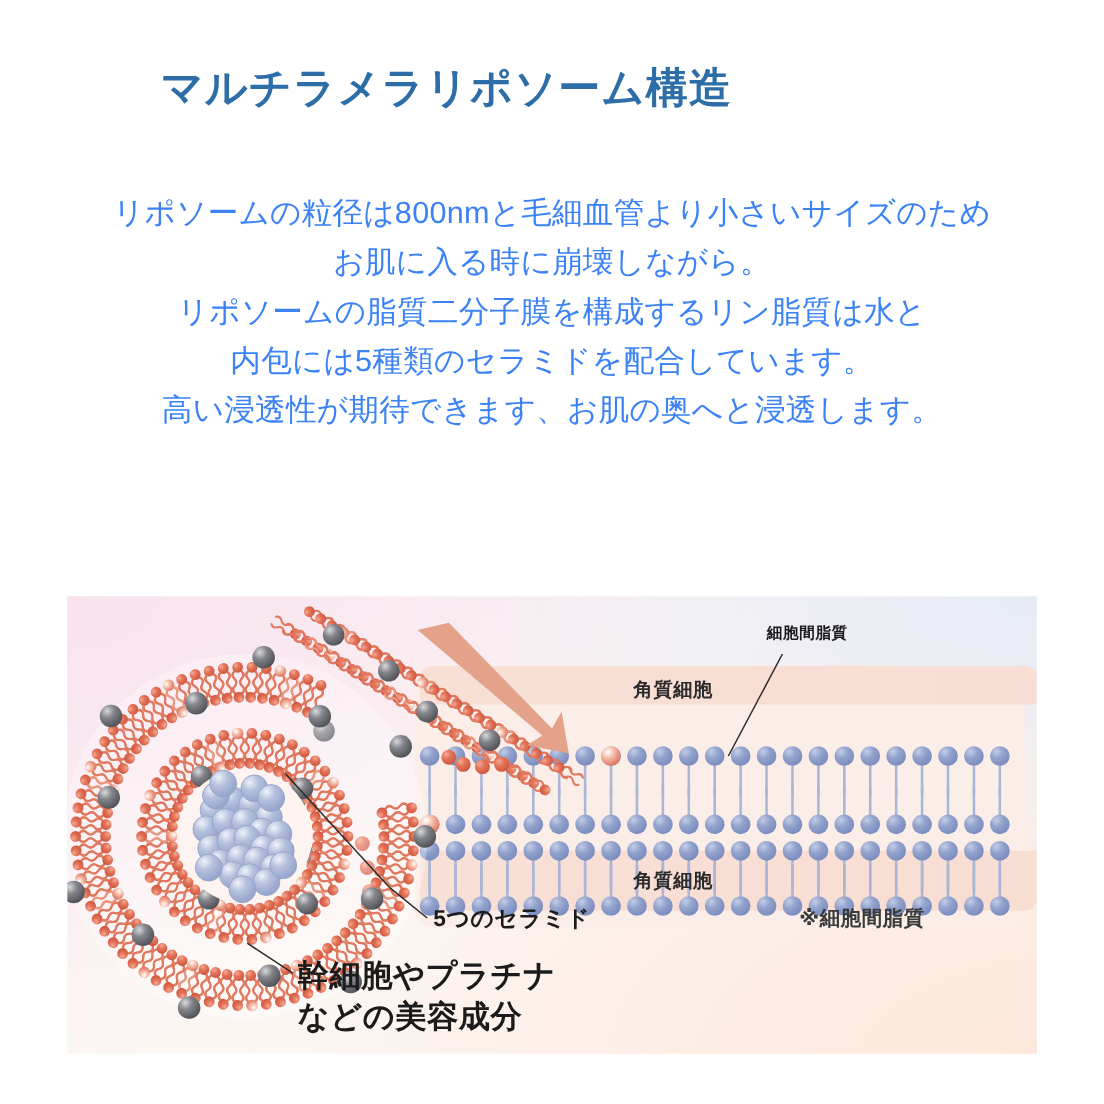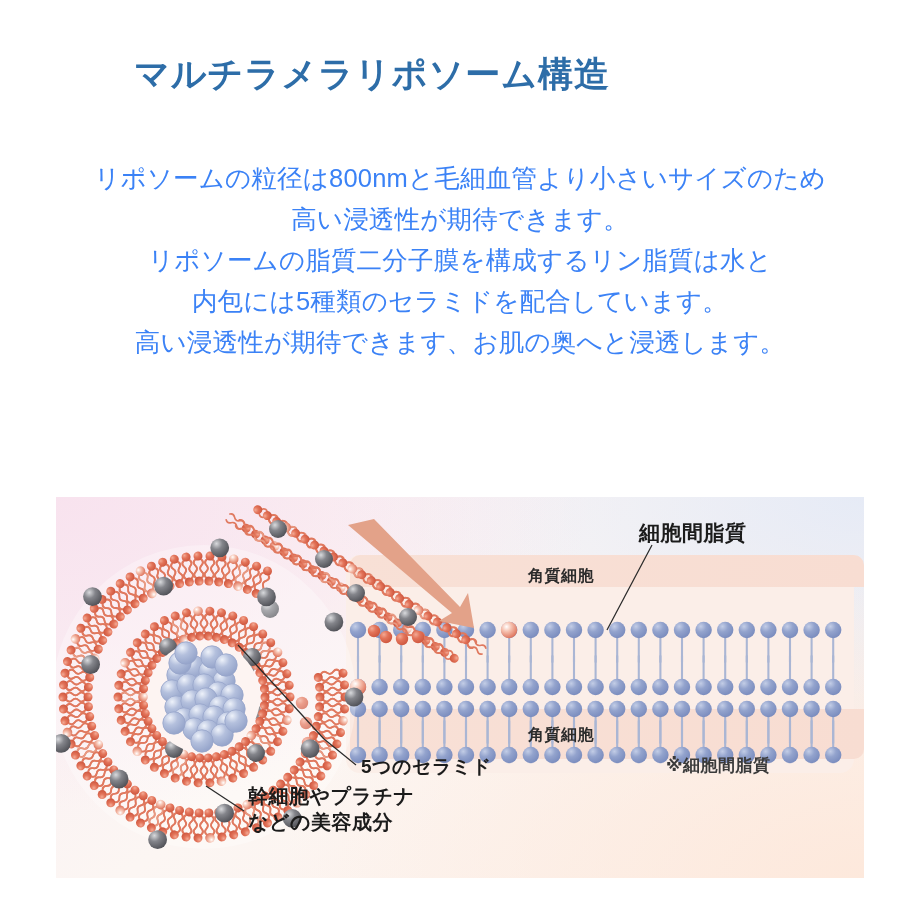--- a/index.html
+++ b/index.html
@@ -33,37 +33,37 @@
       radial-gradient(120% 130% at 100% 0%, rgba(226,233,247,.85) 0%, rgba(226,233,247,0) 55%),
       linear-gradient(145deg,#f9eef4 0%,#fcf6f3 45%,#fdf1ea 100%);
     overflow:hidden;
   }
   .panel svg{display:block;}
 
   .dg-label{
     position:absolute;color:#1b1b1b;font-weight:bold;
     font-size:17px;line-height:1.32;white-space:pre;letter-spacing:.5px;
   }
-  .lbl-intercell{left:583px;top:22px;font-size:21px;}
+  .lbl-intercell{left:583px;top:22px;font-size:13px;}
   .lbl-corneo-top{left:472px;top:68px;font-size:16px;color:#2b2b2b;font-weight:bold;}
   .lbl-corneo-bot{left:472px;top:227px;font-size:16px;color:#2b2b2b;font-weight:bold;}
   .lbl-ceramide{left:305px;top:257px;font-size:19px;}
-  .lbl-stemcell{left:192px;top:286px;font-size:20px;}
+  .lbl-stemcell{left:192px;top:299px;font-size:26px;}
   .lbl-note{left:610px;top:258px;font-size:17px;color:#3a3a3a;font-weight:bold;}
 </style>
 </head>
 <body>
 
 <div id="page">
 
   <div class="title">マルチラメラリポソーム構造</div>
 
   <div class="body-copy">
     <span class="ln">リポソームの粒径は800nmと毛細血管より小さいサイズのため</span>
-    <span class="ln">高い浸透性が期待できます。</span>
+    <span class="ln">お肌に入る時に崩壊しながら。</span>
     <span class="ln">リポソームの脂質二分子膜を構成するリン脂質は水と</span>
     <span class="ln">内包には5種類のセラミドを配合しています。</span>
     <span class="ln">高い浸透性が期待できます、お肌の奥へと浸透します。</span>
   </div>
 
   <div class="panel">
 
     <svg width="808" height="381" viewBox="0 0 808 381">
       <defs>
         <radialGradient id="gRed" cx="33%" cy="30%" r="72%">

